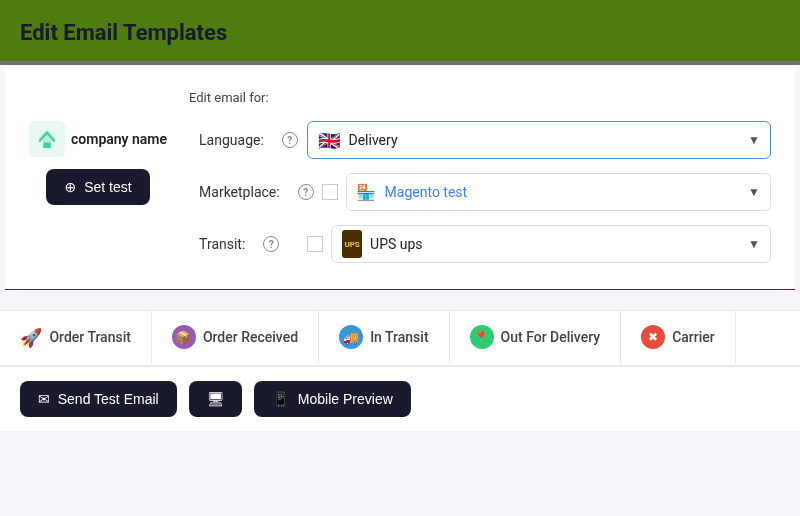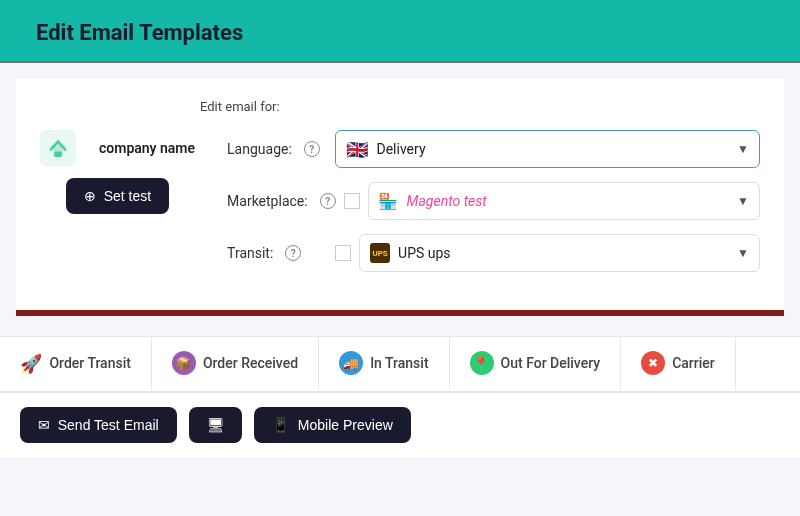--- a/index.html
+++ b/index.html
@@ -12,36 +12,36 @@
     }
 
     .page-container {
       background: #f5f6fa;
       width: 800px;
       min-height: 516px;
     }
 
     
     .page-header {
-      background: #14b8a6;
-      padding: 20px 24px 16px 36px;
-      border-bottom: 2px solid #737373;
+      background: #4d7c0f;
+      padding: 20px 24px 16px 20px;
+      border-bottom: 4px solid #737373;
     }
     .page-title {
       font-size: 22px;
       font-weight: 700;
       color: #1a1a2e;
     }
 
     
     .main-content {
       background: #fff;
-      margin: 16px;
-      padding: 20px 24px 24px 24px;
-      border-bottom: 6px solid #7f1d1d;
+      margin: 5px;
+      padding: 20px 24px 12px 24px;
+      border-bottom: 1px solid #7f1d1d;
     }
 
     .edit-email-label {
       font-size: 13px;
       color: #444;
       margin-bottom: 16px;
       margin-left: 160px;
     }
 
     .content-row {
@@ -55,21 +55,21 @@
       display: flex;
       flex-direction: column;
       align-items: center;
       gap: 12px;
       min-width: 130px;
     }
 
     .company-logo-area {
       display: flex;
       align-items: center;
-      gap: 23px;
+      gap: 6px;
     }
 
     .logo-icon {
       width: 36px;
       height: 36px;
       color: #3ecf9a;
     }
 
     .company-name-text {
       font-size: 14px;
@@ -105,21 +105,21 @@
       gap: 8px;
     }
 
     .form-label {
       font-size: 14px;
       color: #333;
       min-width: 100px;
       text-align: right;
       display: flex;
       align-items: center;
-      gap: 12px;
+      gap: 18px;
     }
 
     .help-icon {
       display: inline-flex;
       align-items: center;
       justify-content: center;
       width: 16px;
       height: 16px;
       border: 1.5px solid #888;
       border-radius: 50%;
@@ -174,22 +174,21 @@
     .flag-emoji {
       font-size: 18px;
     }
 
     .select-text {
       font-size: 14px;
       color: #222;
     }
 
     .select-text.placeholder {
-      color: #ec4899;
-      font-style: italic;
+      color: #3b82f6;
     }
 
     .chevron-down {
       font-size: 12px;
       color: #555;
     }
 
     
     .tabs-section {
       background: #fff;
@@ -263,21 +262,21 @@
       font-size: 13px;
       flex-shrink: 0;
     }
 
     .carrier-select {
       border-color: #ddd;
     }
 
     .ups-icon {
       width: 20px;
-      height: 20px;
+      height: 28px;
       background: #4b2f00;
       border-radius: 3px;
       display: inline-flex;
       align-items: center;
       justify-content: center;
       color: #f9c332;
       font-size: 8px;
       font-weight: bold;
     }
   </style>

